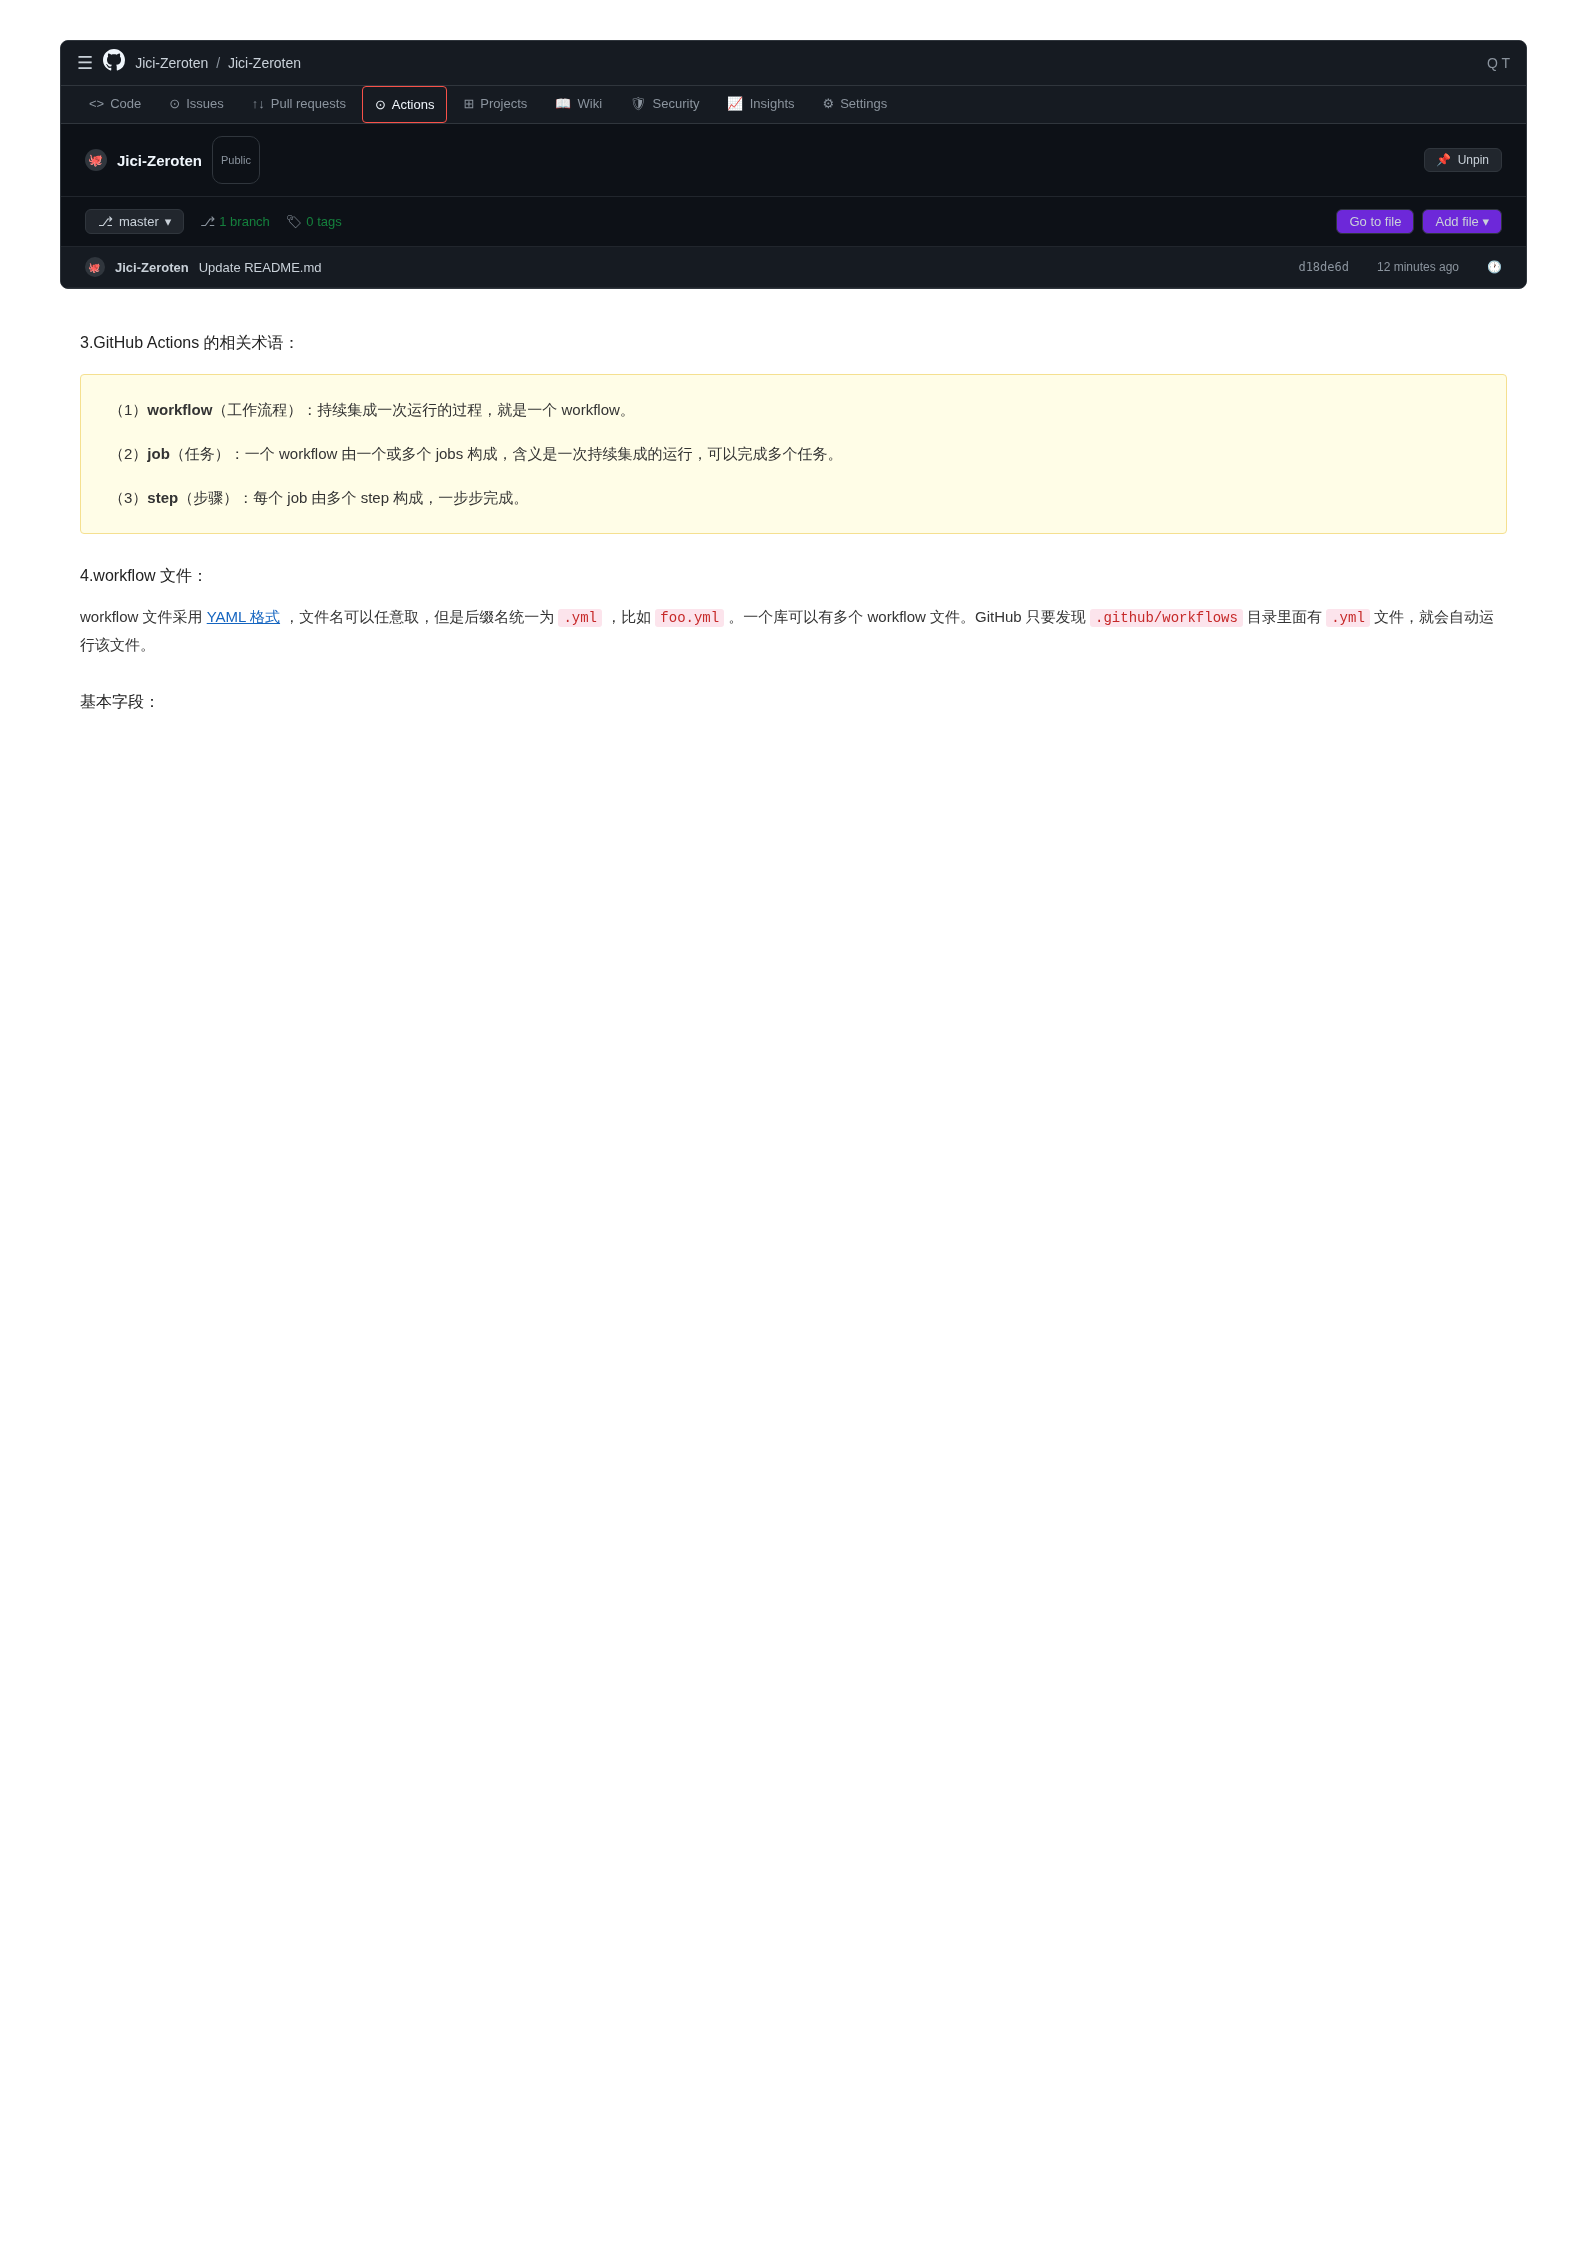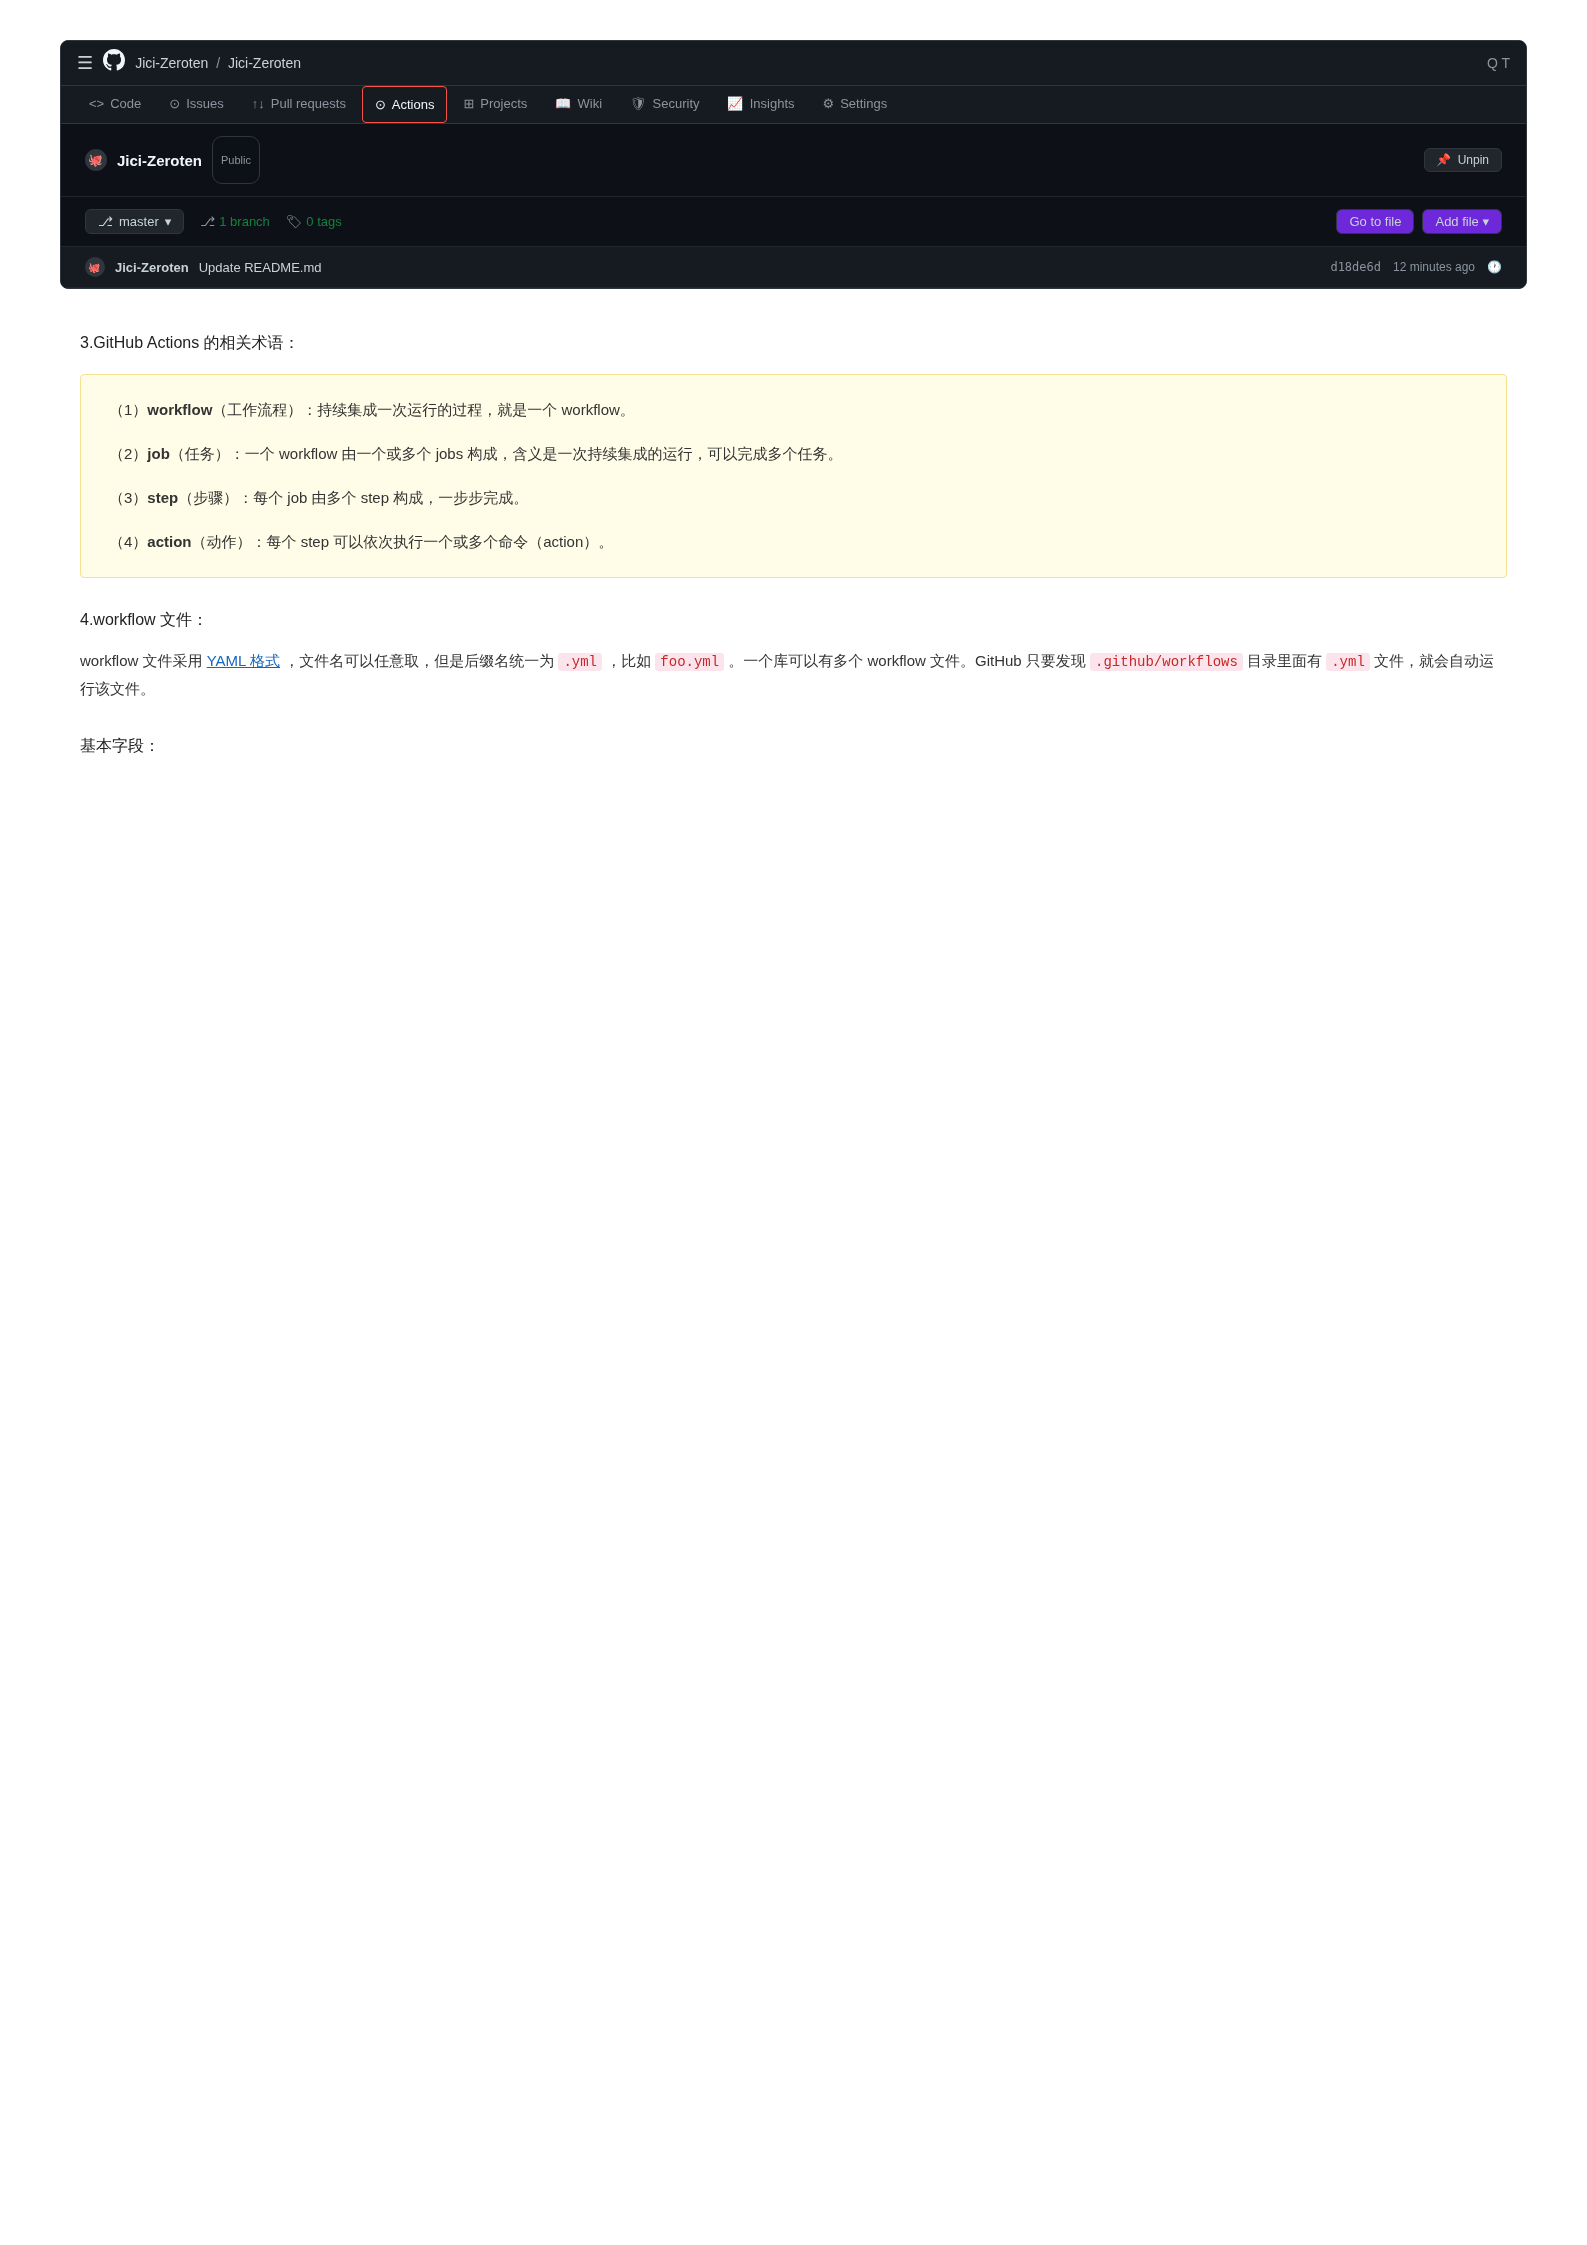--- a/index.html
+++ b/index.html
@@ -223,21 +223,21 @@
       font-size: 13px;
       font-weight: 600;
     }
     .gh-commit-msg {
       color: #c9d1d9;
       font-size: 13px;
     }
     .gh-commit-right {
       display: flex;
       align-items: center;
-      gap: 12px;
+      gap: 28px;
       color: #8b949e;
       font-size: 12px;
     }
     .gh-commit-hash {
       color: #8b949e;
       font-family: monospace;
     }
 
     
     .content-section {
@@ -428,23 +428,20 @@
   <div class="note-box">
     <div class="note-item">
       <span>（1）</span><span class="bold-term">workflow</span><span>（工作流程）</span><span>：持续集成一次运行的过程，就是一个 workflow。</span>
     </div>
     <div class="note-item">
       <span>（2）</span><span class="bold-term">job</span><span>（任务）</span><span>：一个 workflow 由一个或多个 jobs 构成，含义是一次持续集成的运行，可以完成多个任务。</span>
     </div>
     <div class="note-item">
       <span>（3）</span><span class="bold-term">step</span><span>（步骤）</span><span>：每个 job 由多个 step 构成，一步步完成。</span>
     </div>
-    <div class="note-item">
-      <span>（4）</span><span class="bold-term">action</span><span>（动作）</span><span>：每个 step 可以依次执行一个或多个命令（action）。</span>
-    </div>
   </div>
 
   <div class="section-heading section-divider">4.workflow 文件：</div>
 
 
   <div class="paragraph">
     <span>workflow 文件采用</span>
     <a class="yaml-link" href="#">YAML 格式</a>
     <span>，文件名可以任意取，但是后缀名统一为</span>
     <code class="inline">.yml</code>

